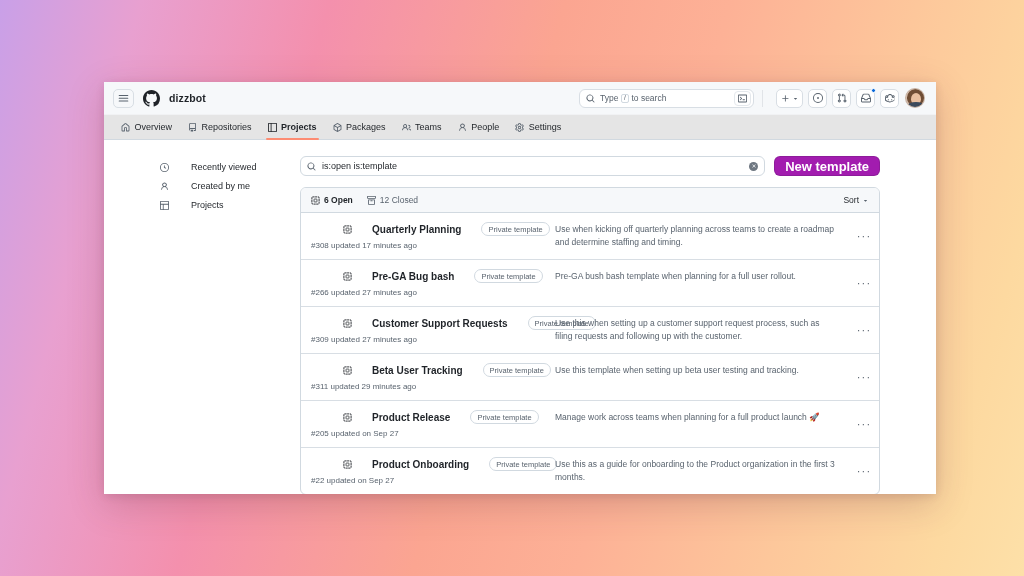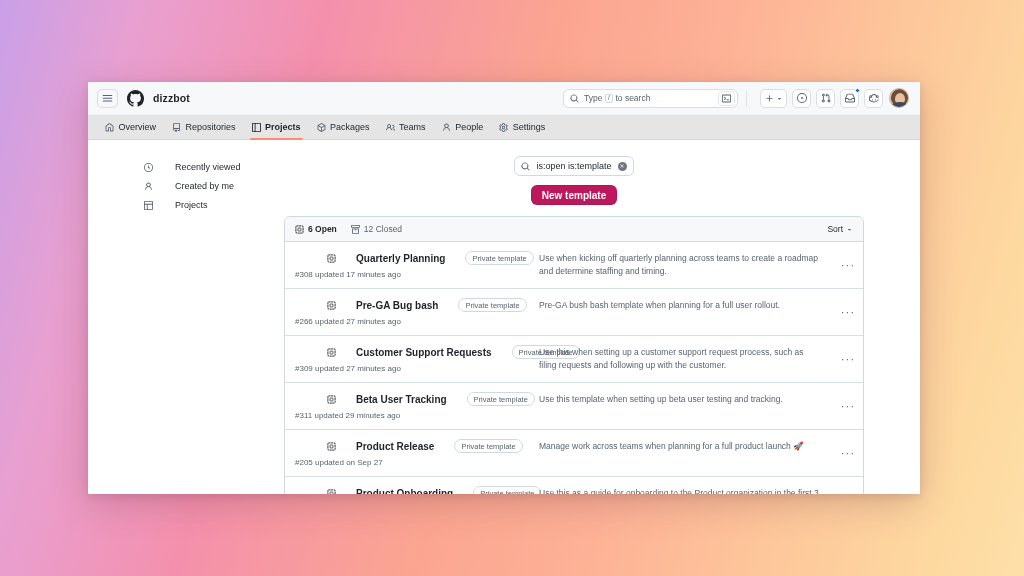--- a/index.html
+++ b/index.html
@@ -20,21 +20,21 @@
         #fdb196 62%,
         #fdc79b 78%,
         #fdd9a0 92%,
         #fde0a8 100%);
     position: relative;
   }
 
   
   .window {
     position: absolute;
-    left: 88px;
+    left: 104px;
     top: 82px;
     width: 832px;
     height: 412px;
     background: #ffffff;
     overflow: hidden;
     box-shadow: 0 10px 34px rgba(90, 40, 60, 0.22),
                 0 2px 8px rgba(90, 40, 60, 0.14);
   }
 
   
@@ -264,21 +264,20 @@
   .main {
     flex: 1 1 auto;
     padding-right: 56px;
   }
 
   .search-row {
     display: flex;
     align-items: center;
     gap: 9px;
     margin-bottom: 11px;
-    flex-direction: column;
   }
   .filter-input {
     flex: 1 1 auto;
     height: 20px;
     border: 1px solid #d1d9e0;
     border-radius: 6px;
     background: #ffffff;
     display: flex;
     align-items: center;
     padding: 0 6px;
@@ -296,25 +295,25 @@
     background: #6e7781;
     display: flex;
     align-items: center;
     justify-content: center;
     flex: 0 0 auto;
   }
   .clear-btn svg { display: block; }
 
   .new-template-btn {
     height: 20px;
-    background: #be185d;
+    background: #a21caf;
     border: 1px solid rgba(31,35,40,0.15);
     border-radius: 6px;
     color: #ffffff;
-    font-size: 10px;
+    font-size: 13px;
     font-weight: 600;
     display: flex;
     align-items: center;
     justify-content: center;
     padding: 0 10px;
     white-space: nowrap;
     flex: 0 0 auto;
   }
 
   

